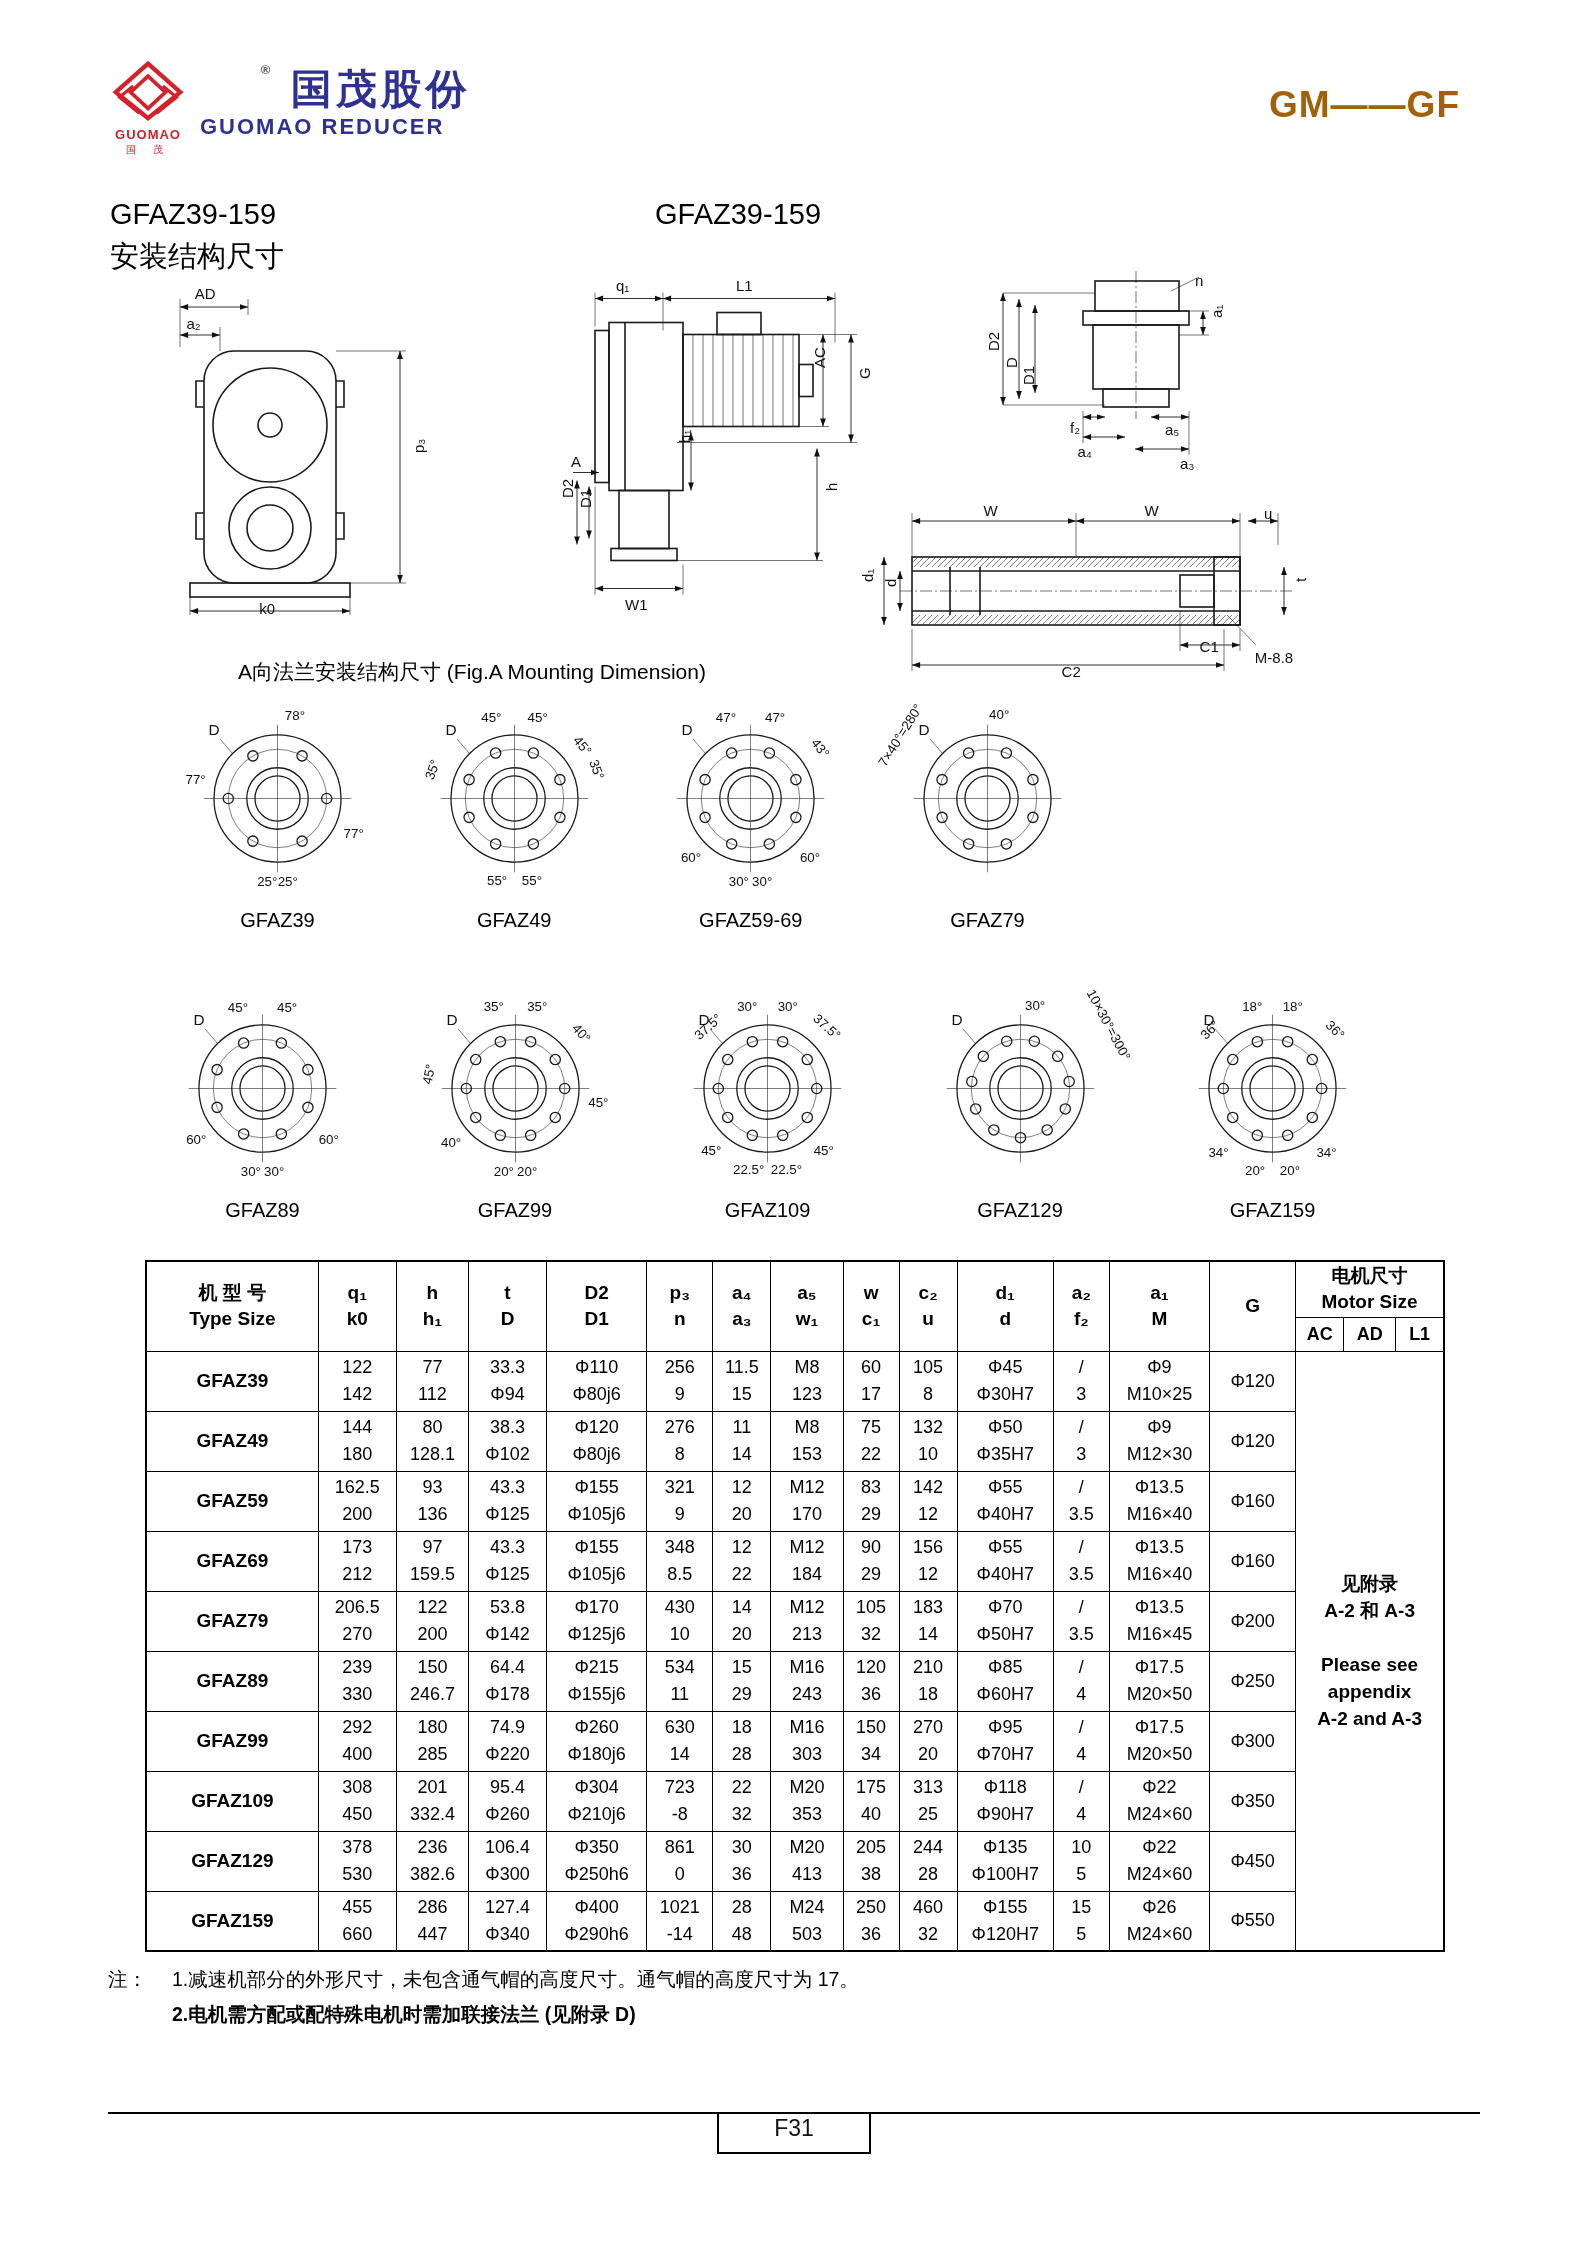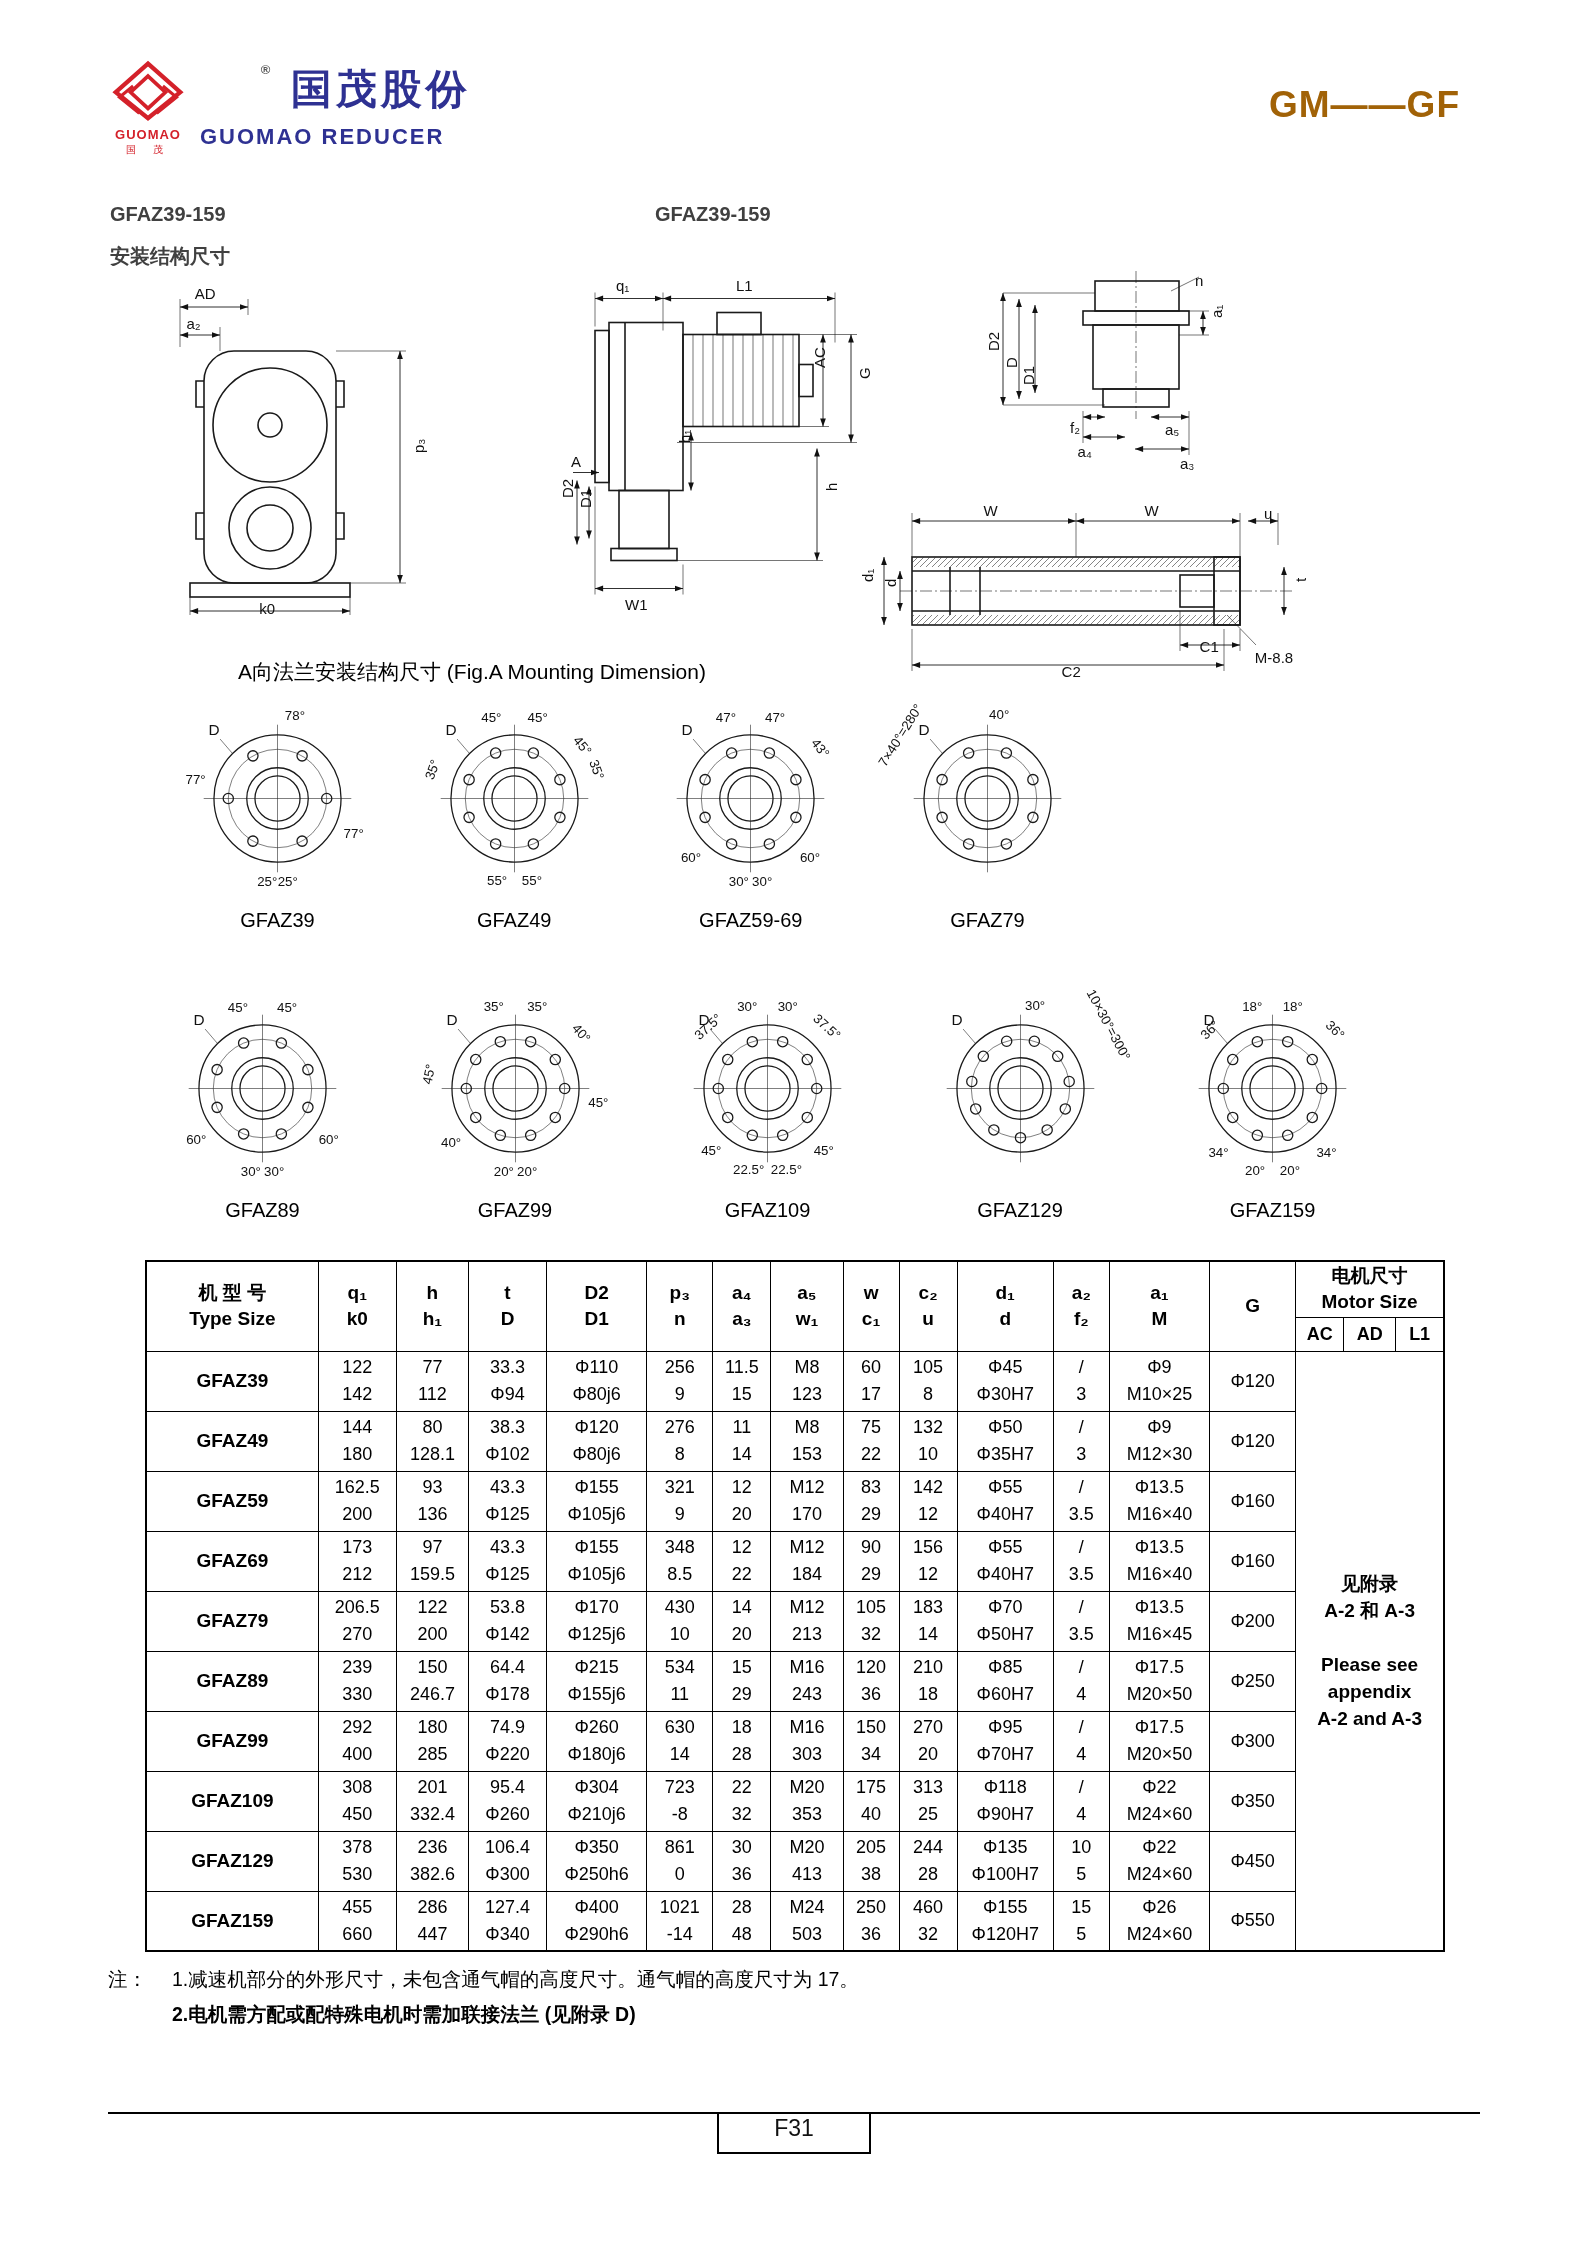--- a/index.html
+++ b/index.html
@@ -6,26 +6,26 @@
   .page{position:relative;width:1588px;height:2245px;margin:0 auto;background:#ffffff;
         font-family:"Liberation Sans","DejaVu Sans",sans-serif;color:#111;overflow:hidden;}
   
   .logo{position:absolute;left:108px;top:60px;display:flex;align-items:flex-start;gap:12px;}
   .logo-mark{width:80px;text-align:center;}
   .logo-word{color:#d4212a;font-weight:bold;font-size:13px;letter-spacing:1px;margin-top:1px;}
   .logo-word-cn{color:#d4212a;font-size:10px;letter-spacing:7px;margin-top:1px;}
   .brand-text{padding-top:2px;text-align:right;}
   .brand-cn{font-size:41px;font-weight:bold;color:#2e3192;letter-spacing:4px;line-height:44px;}
   .reg{font-size:13px;vertical-align:super;color:#555;margin-left:-40px;position:relative;top:-14px;left:-170px;}
-  .brand-en{font-size:22px;font-weight:bold;color:#2e3192;letter-spacing:2px;margin-top:13px;}
+  .brand-en{font-size:22px;font-weight:bold;color:#2e3192;letter-spacing:2px;margin-top:3px;}
   .doc-code{position:absolute;right:128px;top:84px;font-size:37px;font-weight:bold;color:#a16207;letter-spacing:1px;}
   
   .title-left{position:absolute;left:110px;top:193px;}
   .title-right{position:absolute;left:655px;top:193px;}
-  .t-model,.t-sub{font-size:20px;font-weight:bold;line-height:42px;color:#404040;}
+  .t-model,.t-sub{font-size:29px;font-weight:normal;line-height:42px;color:#000000;}
   
   .view{position:absolute;}
   .draw-svg{width:100%;height:100%;overflow:visible;}
   .obj{fill:none;stroke:#1a1a1a;stroke-width:1.6px;}
   .dim{fill:none;stroke:#1a1a1a;stroke-width:0.9px;}
   .thin{fill:none;stroke:#1a1a1a;stroke-width:0.6px;}
   .cl{fill:none;stroke:#1a1a1a;stroke-width:0.6px;stroke-dasharray:12 3 2 3;}
   .dim-label{position:absolute;font-size:15px;color:#111;white-space:nowrap;transform-origin:left top;}
   .drawings-caption{position:absolute;left:238px;top:658px;font-size:21px;color:#000;}
   

